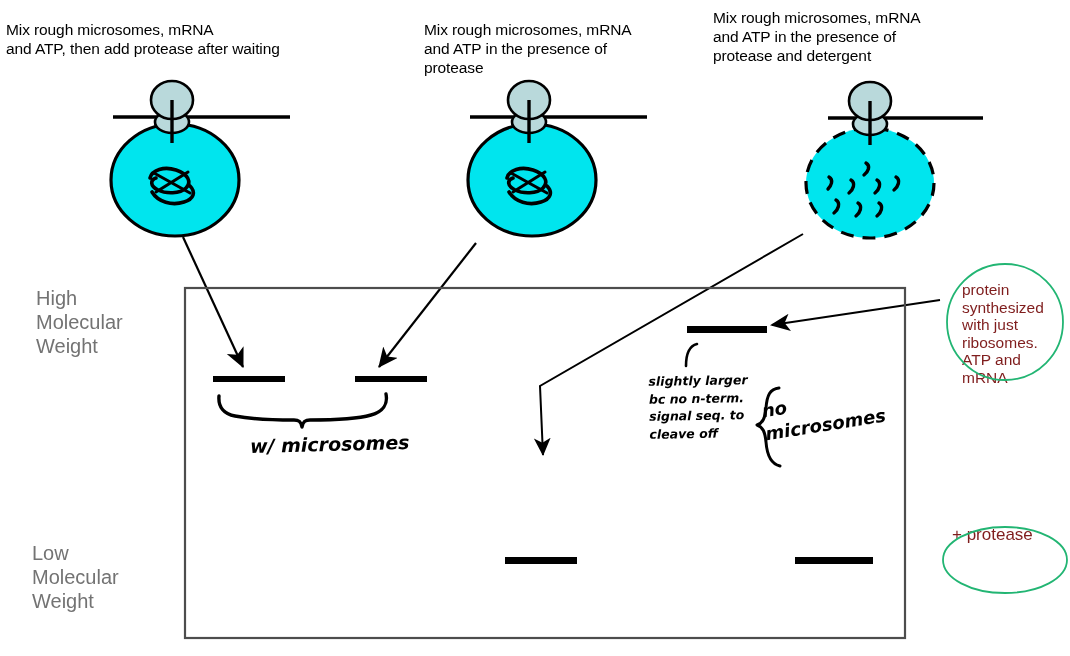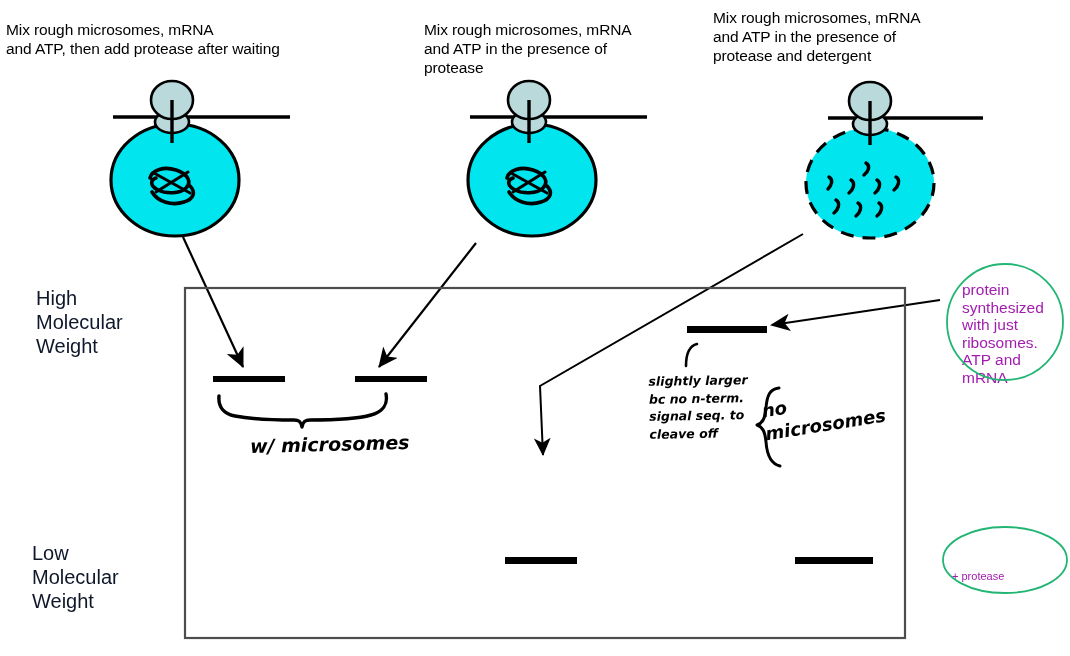--- a/index.html
+++ b/index.html
@@ -25,36 +25,36 @@
   }
   #caption-1{left:6px;  top:20px;  width:300px;}
   #caption-2{left:424px;top:20px;  width:240px;}
   #caption-3{left:713px;top:8px;   width:260px;}
 
   .mw-label{
     position:absolute;
     font-family:"Liberation Sans", sans-serif;
     font-size:20px;
     line-height:24px;
-    color:#0f172a;
+    color:#737373;
     white-space:pre-line;
   }
   #mw-high{left:36px;top:286px;}
   #mw-low{left:32px;top:541px;}
 
   .circle-note{
     position:absolute;
     font-family:"Liberation Sans", sans-serif;
     font-size:15.5px;
     line-height:17.5px;
-    color:#a21caf;
+    color:#7f1d1d;
     white-space:pre-line;
   }
   #note-ribosomes{left:962px;top:281px;width:104px;}
-  #note-protease{left:952px;top:568px;font-size:11px;}
+  #note-protease{left:952px;top:526px;font-size:17px;}
 
   .hand{
     position:absolute;
     font-family:"DejaVu Sans", sans-serif;
     color:#000000;
     font-weight:600;
     white-space:pre-line;
   }
   #hand-wmicro{
     left:250px;top:433px;

